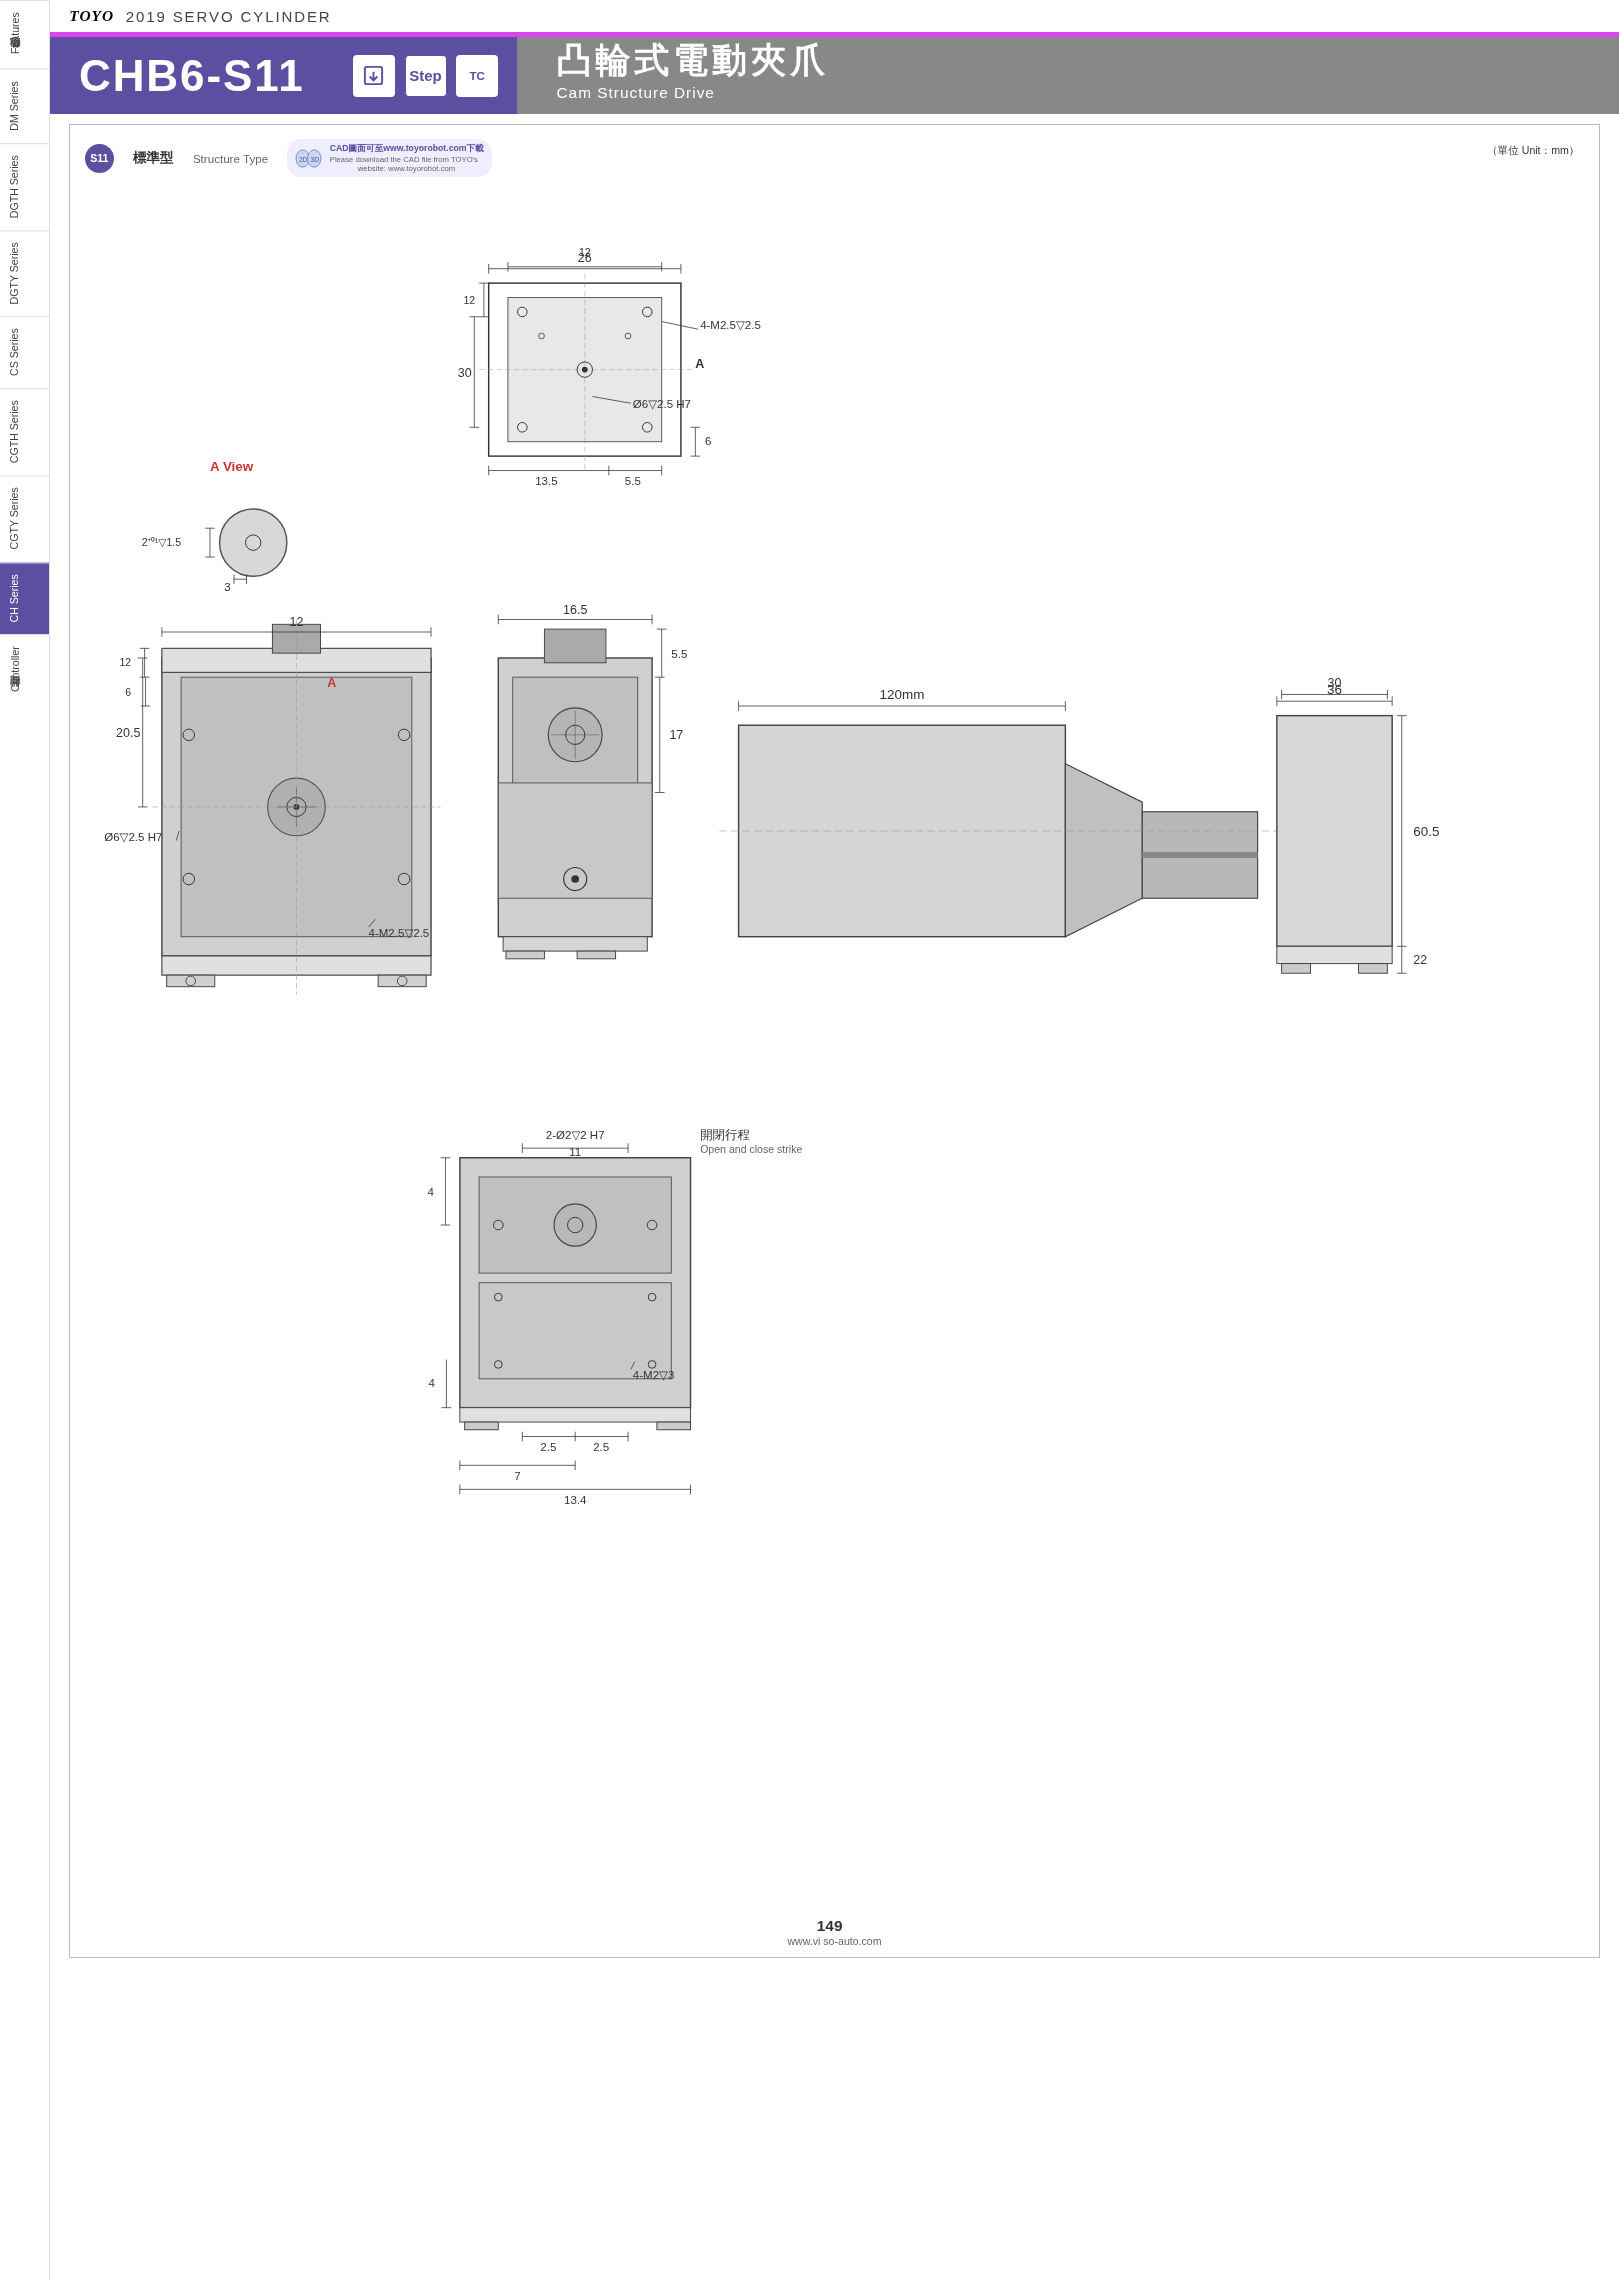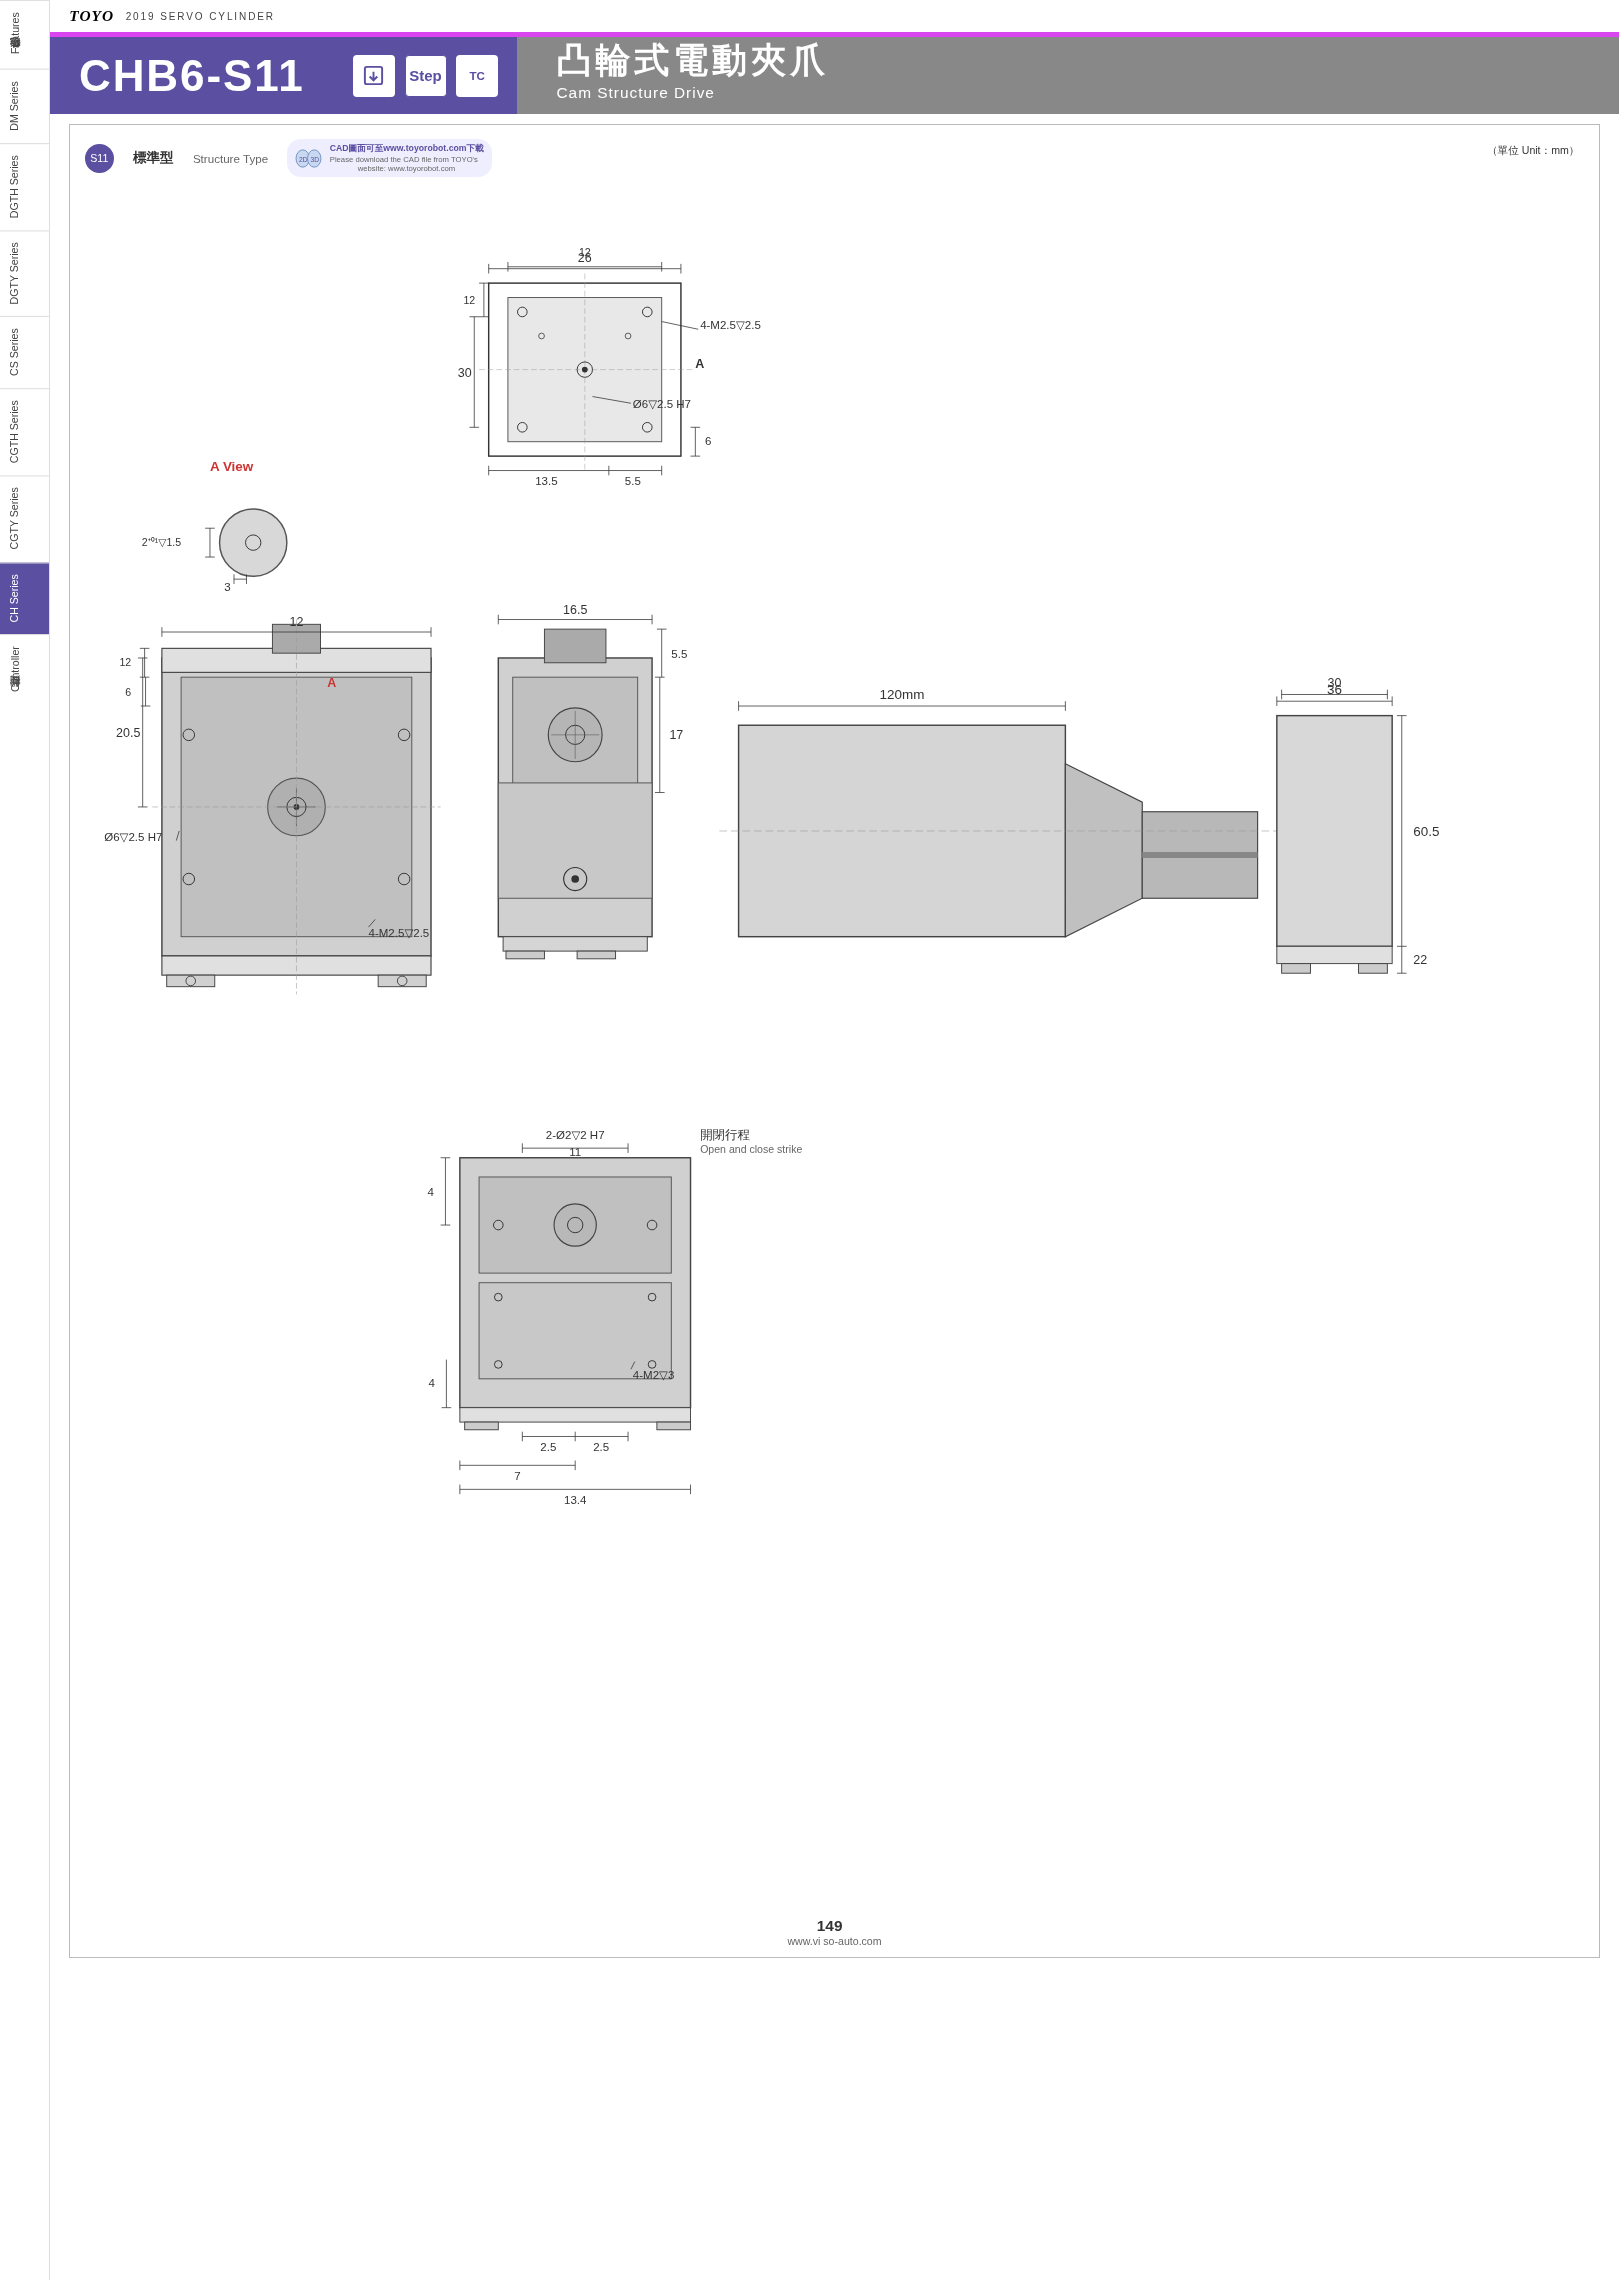--- a/index.html
+++ b/index.html
@@ -66,21 +66,21 @@
       font-weight: bold;
       font-size: 15.4px;
       font-style: italic;
       letter-spacing: 1px;
       color: #000;
       margin-right: 11.6px;
       font-family: 'Times New Roman', serif;
     }
 
     .header-subtitle {
-      font-size: 10px;
+      font-size: 15px;
       color: #444;
       letter-spacing: 1.9px;
       text-align: center;
     }
 
     
     .product-banner {
       display: flex;
       align-items: stretch;
       height: 77px;
@@ -174,21 +174,21 @@
     .s11-badge {
       background: #5a4fa0;
       color: #fff;
       border-radius: 50%;
       width: 29px;
       height: 29px;
       display: flex;
       align-items: center;
       justify-content: center;
       font-size: 10.6px;
-      font-weight: normal;
+      font-weight: bold;
     }
 
     .standard-type-text {
       font-size: 13.5px;
       font-weight: bold;
       color: #333;
     }
 
     .cad-download-section {
       display: flex;

